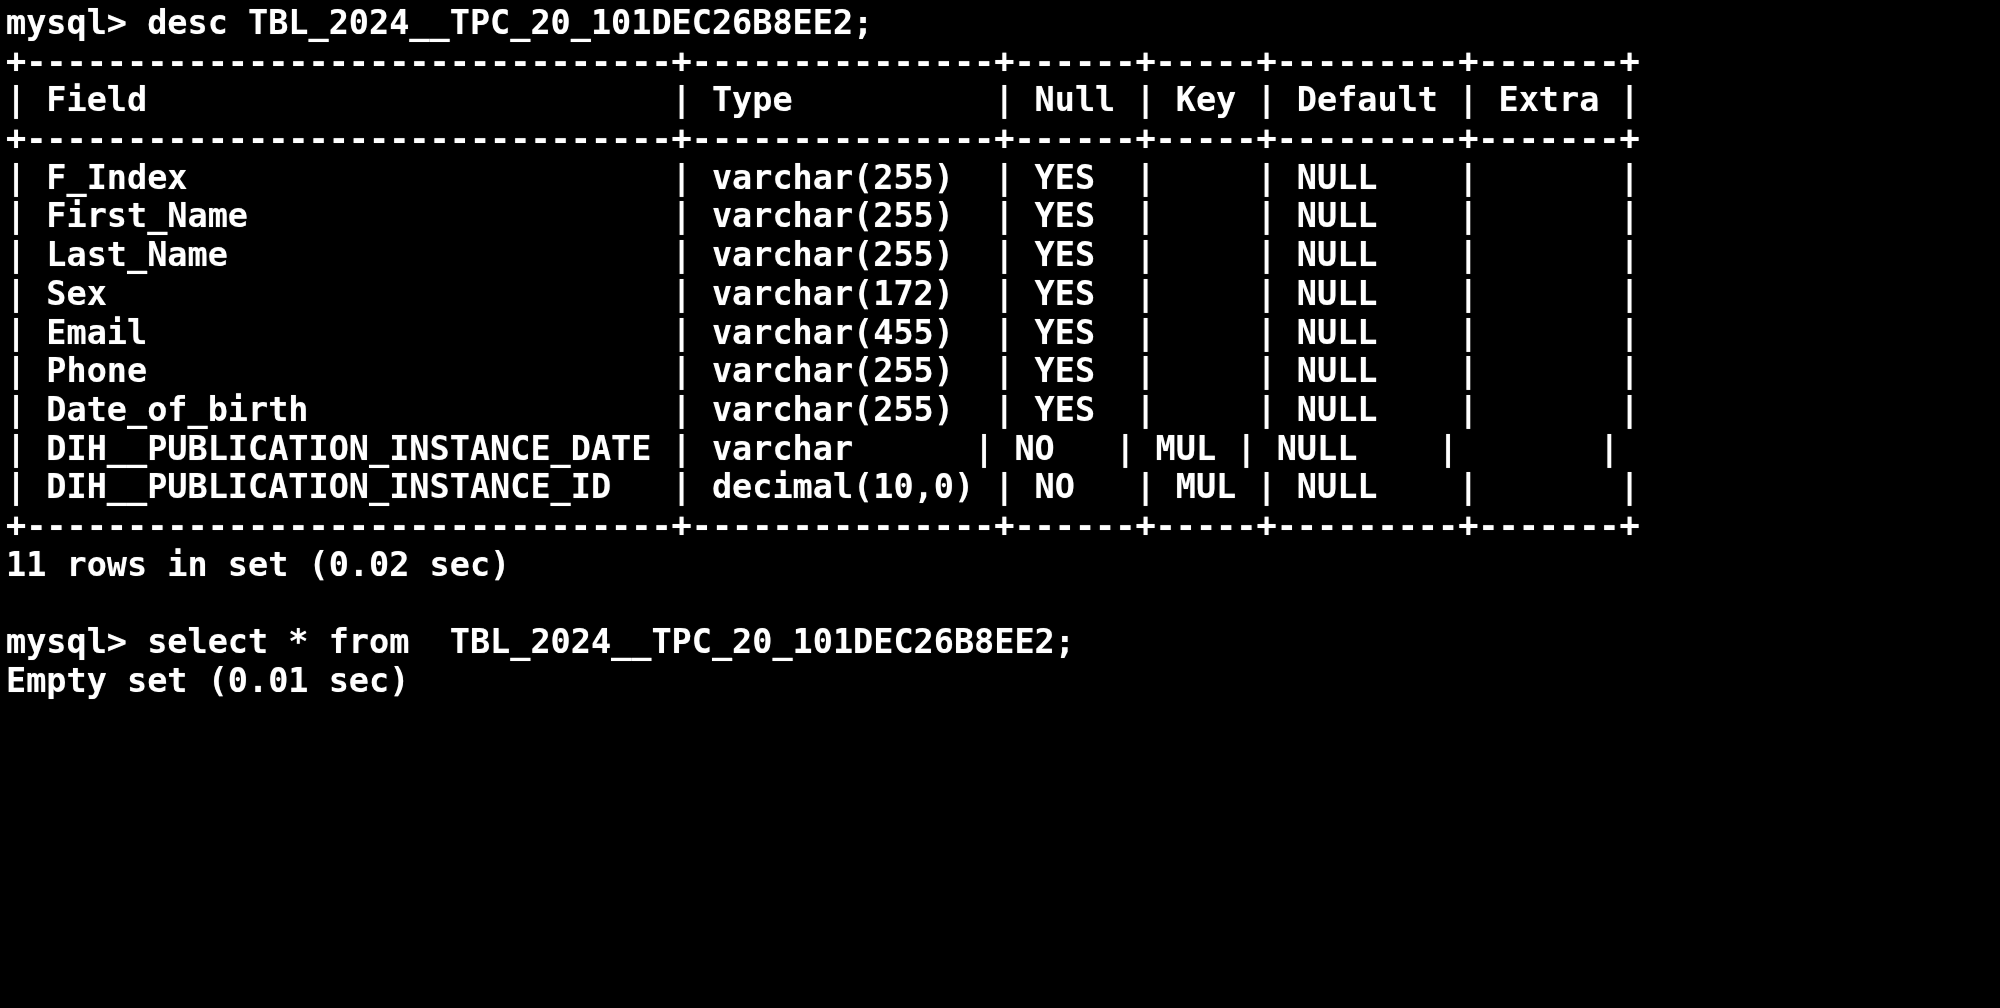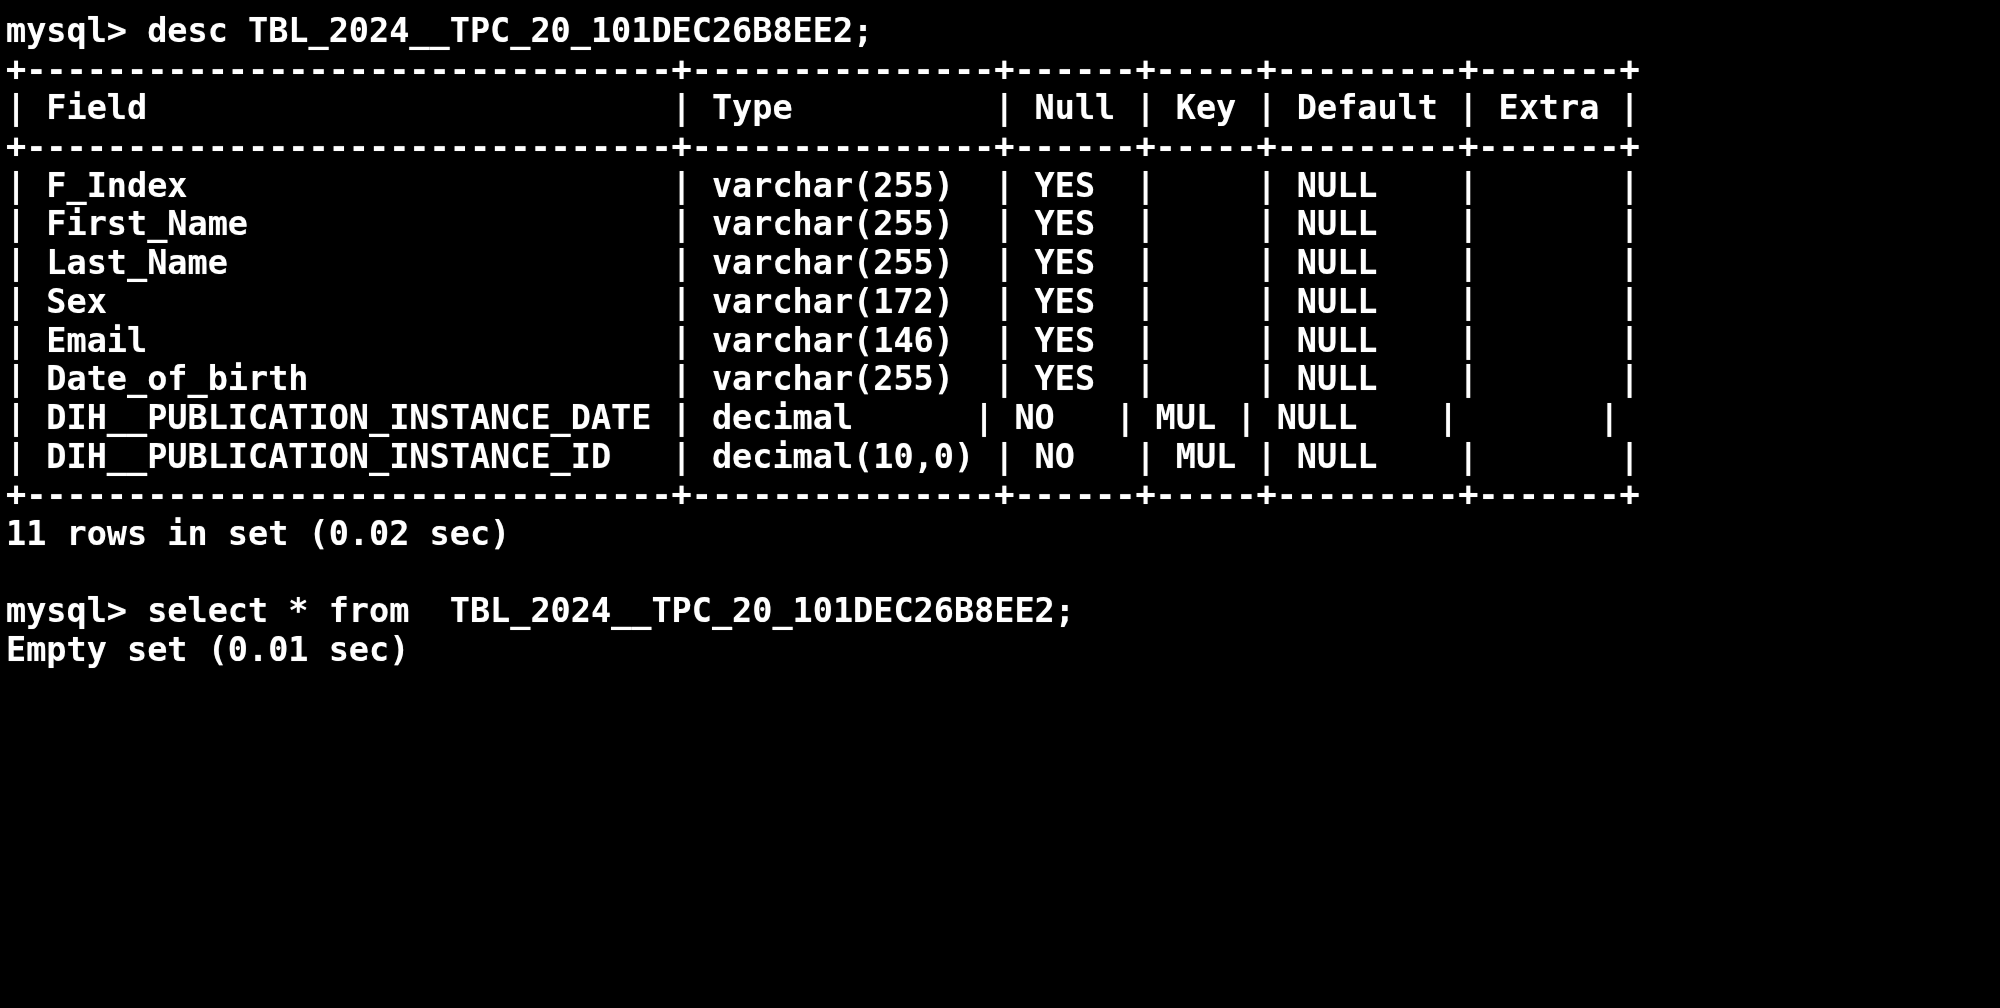--- a/index.html
+++ b/index.html
@@ -12,21 +12,21 @@
   }
   body {
     font-family: "DejaVu Sans Mono", "Liberation Mono", monospace;
     color: #ffffff;
   }
   #terminal {
     box-sizing: border-box;
     width: 2000px;
     height: 1008px;
     background: #000000;
-    padding: 12px 0 0 6px;
+    padding: 4px 0 0 6px;
   }
   .term-line {
     font-family: "DejaVu Sans Mono", "Liberation Mono", monospace;
     font-size: 33.5px;
     line-height: 38.7px;
     letter-spacing: 0px;
     white-space: pre;
     color: #ffffff;
     font-weight: bold;
     text-shadow: 0 0 1px rgba(255,255,255,0.35);
@@ -41,22 +41,23 @@
 
 <div id="terminal">
     <div class="term-line">mysql&gt; desc TBL_2024__TPC_20_101DEC26B8EE2;</div>
     <div class="term-line">+--------------------------------+---------------+------+-----+---------+-------+</div>
     <div class="term-line">| Field                          | Type          | Null | Key | Default | Extra |</div>
     <div class="term-line">+--------------------------------+---------------+------+-----+---------+-------+</div>
     <div class="term-line">| F_Index                        | varchar(255)  | YES  |     | NULL    |       |</div>
     <div class="term-line">| First_Name                     | varchar(255)  | YES  |     | NULL    |       |</div>
     <div class="term-line">| Last_Name                      | varchar(255)  | YES  |     | NULL    |       |</div>
     <div class="term-line">| Sex                            | varchar(172)  | YES  |     | NULL    |       |</div>
-    <div class="term-line">| Email                          | varchar(146)  | YES  |     | NULL    |       |</div>
+    <div class="term-line">| Email                          | varchar(455)  | YES  |     | NULL    |       |</div>
+    <div class="term-line">| Phone                          | varchar(255)  | YES  |     | NULL    |       |</div>
     <div class="term-line">| Date_of_birth                  | varchar(255)  | YES  |     | NULL    |       |</div>
-    <div class="term-line">| DIH__PUBLICATION_INSTANCE_DATE | decimal      | NO   | MUL | NULL    |       |</div>
+    <div class="term-line">| DIH__PUBLICATION_INSTANCE_DATE | varchar      | NO   | MUL | NULL    |       |</div>
     <div class="term-line">| DIH__PUBLICATION_INSTANCE_ID   | decimal(10,0) | NO   | MUL | NULL    |       |</div>
     <div class="term-line">+--------------------------------+---------------+------+-----+---------+-------+</div>
     <div class="term-line">11 rows in set (0.02 sec)</div>
     <div class="term-line blank-line"></div>
     <div class="term-line">mysql&gt; select * from  TBL_2024__TPC_20_101DEC26B8EE2;</div>
     <div class="term-line">Empty set (0.01 sec)</div>
   </div>
 
 </body></html>

